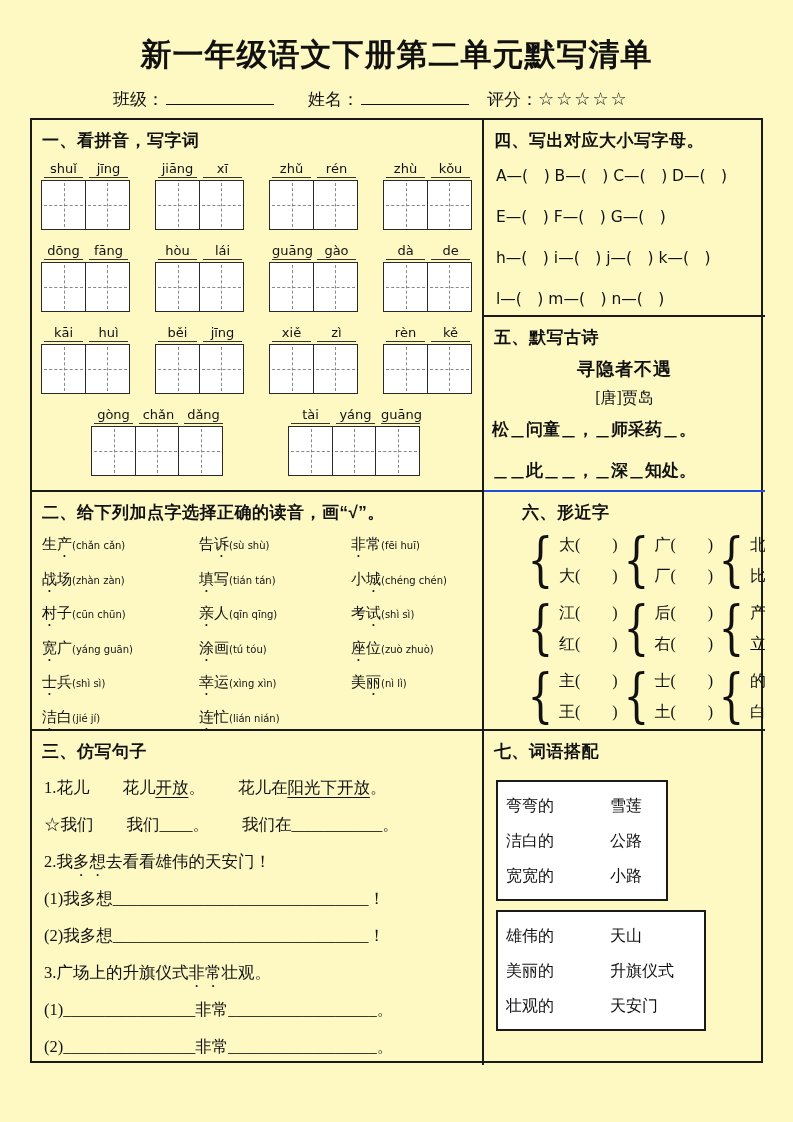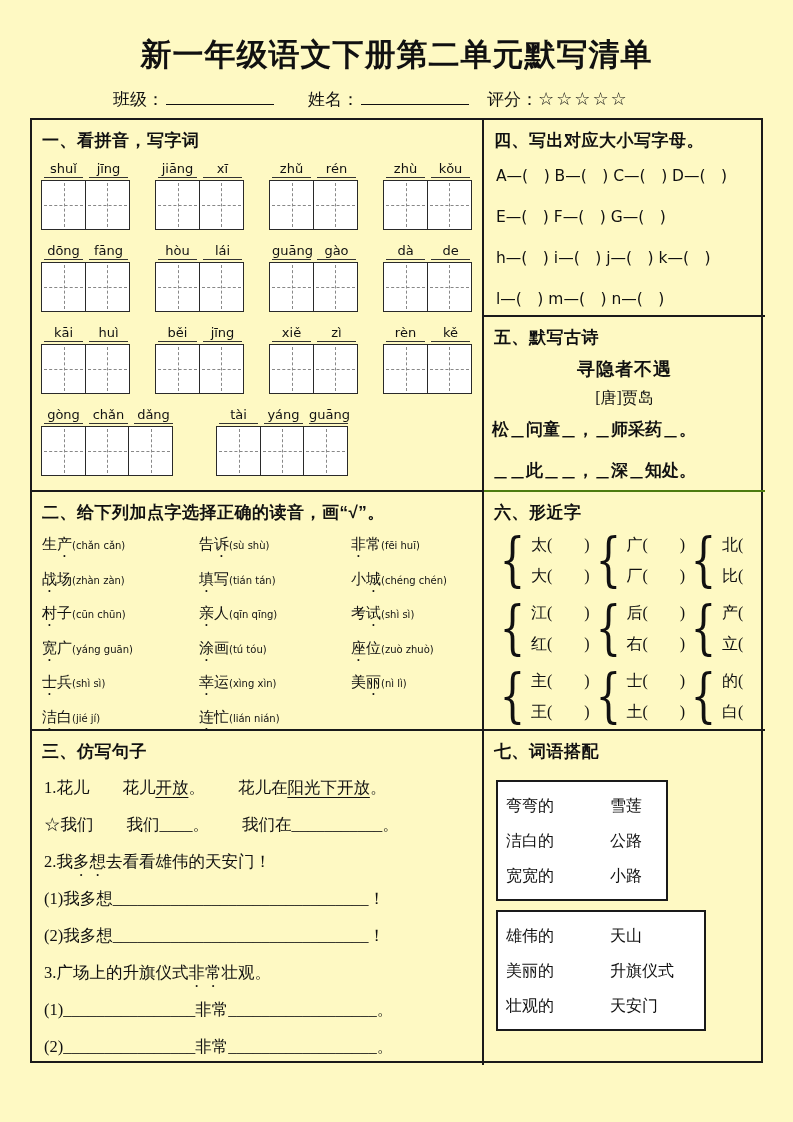--- a/index.html
+++ b/index.html
@@ -20,34 +20,34 @@
   .blank-line { display:inline-block; width:108px; border-bottom:1.5px solid #111; height:15px; margin-left:2px; }
   .stars { letter-spacing:2px; font-size:18px; }
 
   
   .sheet { position:absolute; left:30px; top:118px; width:733px; height:945px; border:2px solid #1a1a1a; }
   .cellbox { position:absolute; overflow:hidden; }
   .s1 { left:0; top:0; width:452px; height:372px; border-bottom:2px solid #1a1a1a; border-right:2px solid #1a1a1a; }
   .s2 { left:0; top:372px; width:452px; height:239px; border-bottom:2px solid #1a1a1a; border-right:2px solid #1a1a1a; }
   .s3 { left:0; top:611px; width:452px; height:334px; border-right:2px solid #1a1a1a; }
   .s4 { left:452px; top:0; width:281px; height:197px; border-bottom:2px solid #1a1a1a; }
-  .s5 { left:452px; top:197px; width:281px; height:175px; border-bottom:2px solid #4d7c0f; }
-  .s6 { left:452px; top:372px; width:281px; height:239px; border-bottom:2px solid #1a1a1a; }
+  .s5 { left:452px; top:197px; width:281px; height:175px; border-bottom:2px solid #1d4ed8; }
+  .s6 { left:452px; top:372px; width:281px; height:239px; border-bottom:2px solid #1a1a1a;padding-left:28px; }
   .s7 { left:452px; top:611px; width:281px; height:334px; }
 
   .sec-h {
     font-weight:700; font-size:17px; padding:9px 10px 2px 10px;
     font-family:"Liberation Sans", sans-serif; letter-spacing:0.5px;
   }
 
   
   .grids { padding:0 9px; }
   .grid-row { display:flex; justify-content:space-between; margin-top:13px; }
   .grid-row.first { margin-top:7px; }
-  .grid-row.last { justify-content:flex-start; gap:40px; }
+  .grid-row.last { justify-content:center; gap:62px; }
   .pinyin-group { display:flex; flex-direction:column; }
   .py-row { display:flex; margin-bottom:2px; }
   .py {
     width:39px; margin:0 3px; text-align:center; font-size:13px; padding-bottom:1px;
     border-bottom:1.5px solid #333; font-family:"DejaVu Sans", sans-serif; white-space:nowrap;
   }
   .cell-row { display:flex; }
   .gcell { width:45px; height:50px; border:1.5px solid #2a2a2a; position:relative; background:#fff; }
   .gcell + .gcell { margin-left:-1.5px; }
   .gcell::before { content:""; position:absolute; left:50%; top:2px; bottom:2px; border-left:1px dashed #888; }

